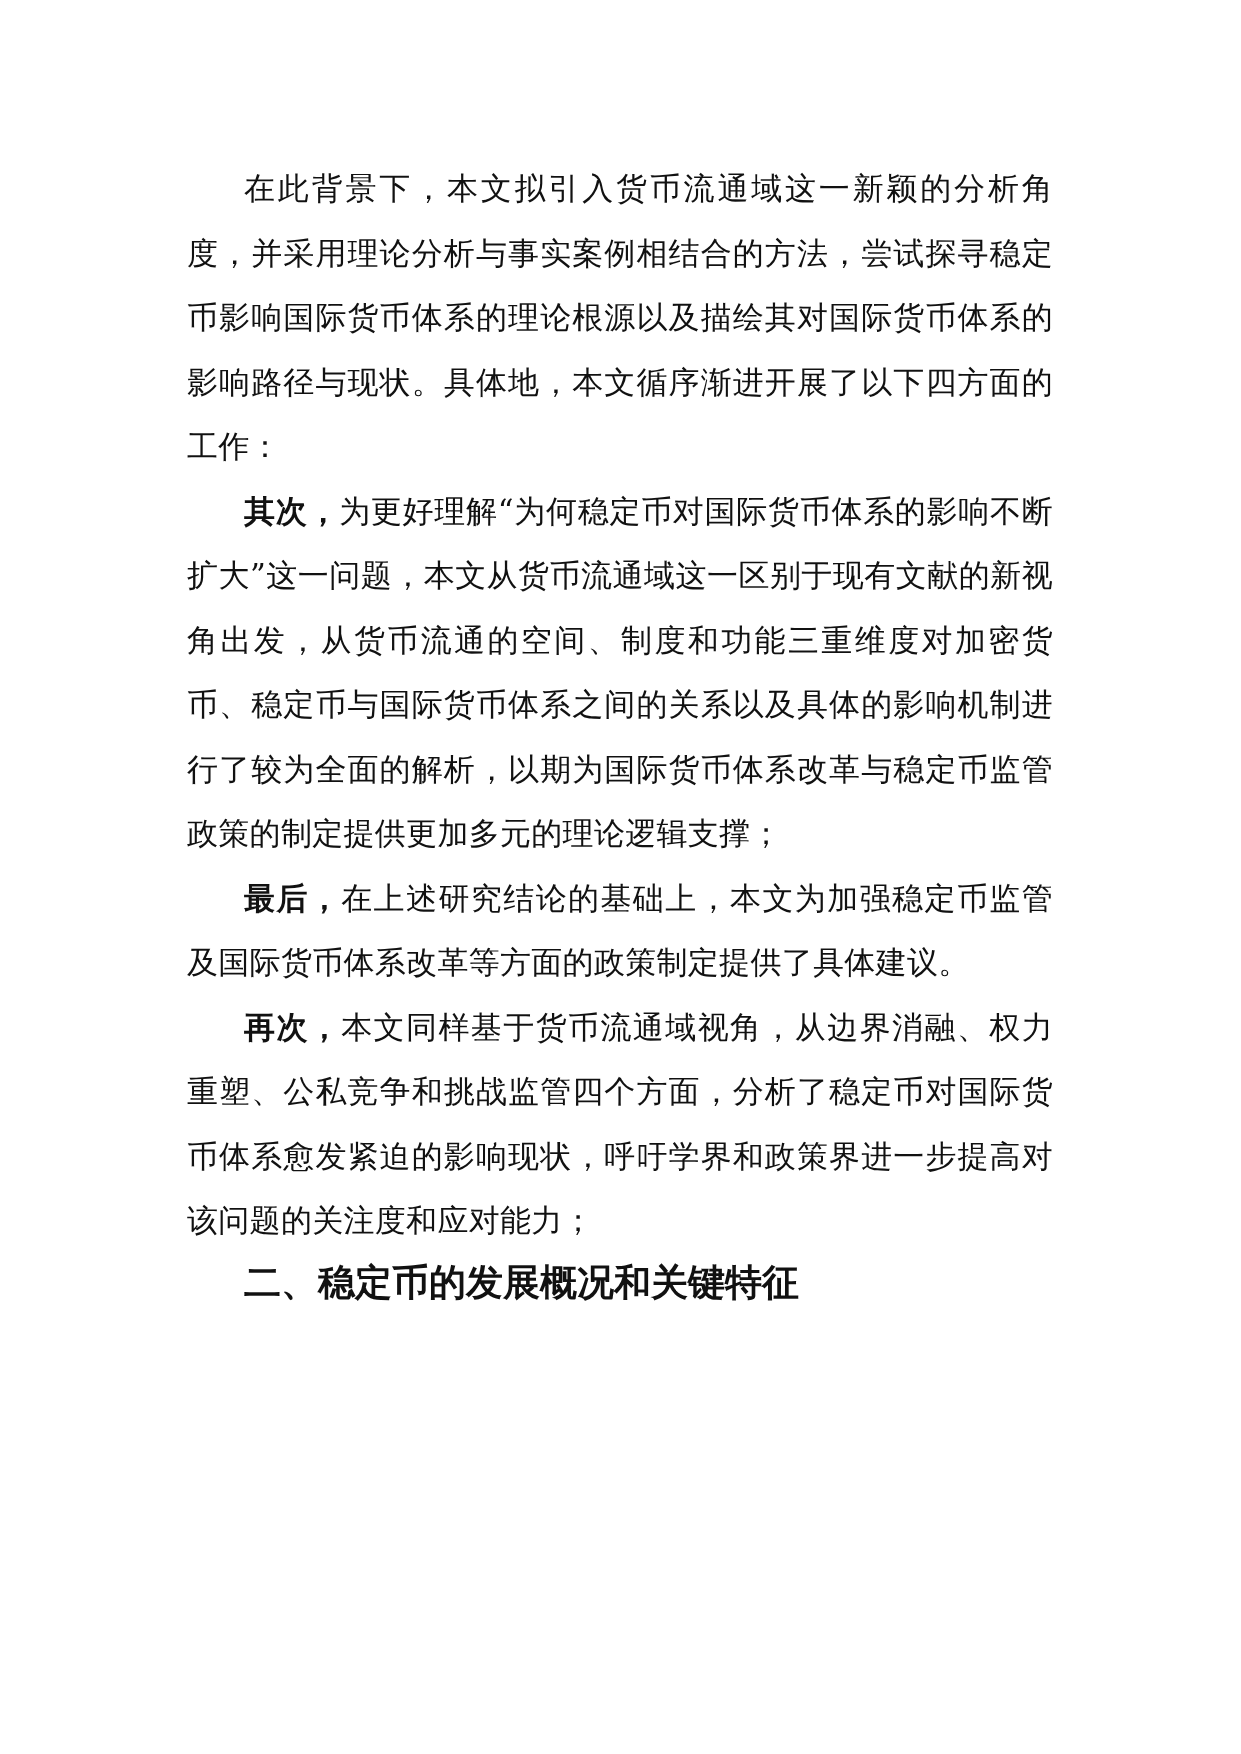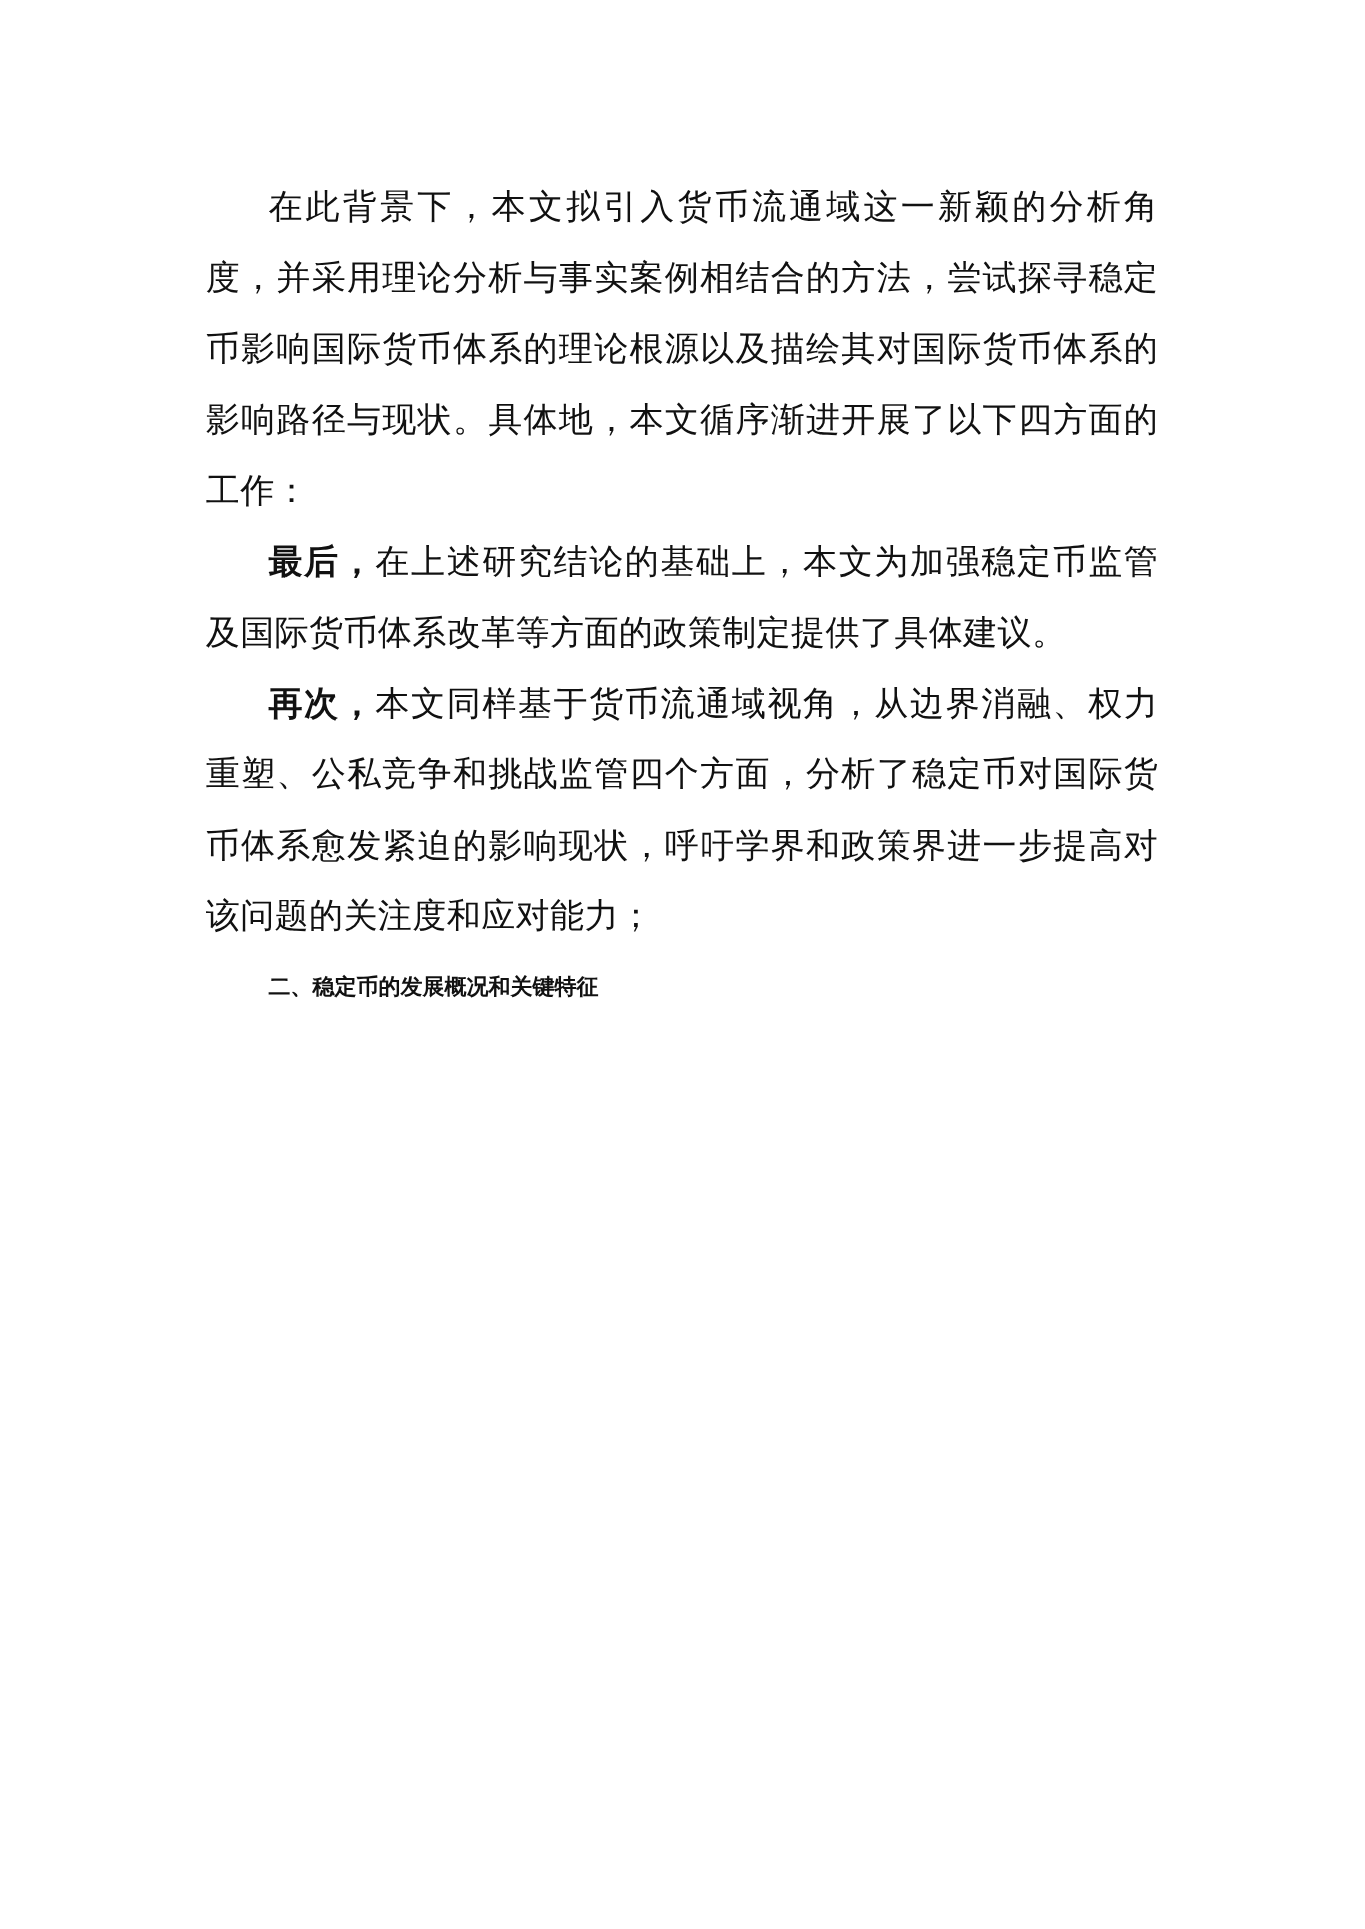--- a/index.html
+++ b/index.html
@@ -29,37 +29,40 @@
     text-justify: inter-character;
     text-indent: 57px;
     letter-spacing: 0.3px;
     word-break: break-all;
   }
   .para .lead {
     font-weight: bold;
   }
   .heading {
     margin: 0;
-    font-size: 20px;
+    font-size: 37px;
     line-height: 64.5px;
     font-weight: bold;
     text-indent: 57px;
-    font-family: Liberation Serif, serif;
+    font-family: Liberation Mono, monospace;
   }
 </style>
 </head>
 <body>
 
 <div class="page">
 
   <p class="para">
     <span class="lead"></span><span>在此背景下，本文拟引入货币流通域这一新颖的分析角度，并采用理论分析与事实案例相结合的方法，尝试探寻稳定币影响国际货币体系的理论根源以及描绘其对国际货币体系的影响路径与现状。具体地，本文循序渐进开展了以下四方面的工作：</span>
   </p>
 
 
+  <p class="para">
+    <span class="lead">其次，</span><span>为更好理解“为何稳定币对国际货币体系的影响不断扩大”这一问题，本文从货币流通域这一区别于现有文献的新视角出发，从货币流通的空间、制度和功能三重维度对加密货币、稳定币与国际货币体系之间的关系以及具体的影响机制进行了较为全面的解析，以期为国际货币体系改革与稳定币监管政策的制定提供更加多元的理论逻辑支撑；</span>
+  </p>
 
   <p class="para">
     <span class="lead">最后，</span><span>在上述研究结论的基础上，本文为加强稳定币监管及国际货币体系改革等方面的政策制定提供了具体建议。</span>
   </p>
 
   <p class="para">
     <span class="lead">再次，</span><span>本文同样基于货币流通域视角，从边界消融、权力重塑、公私竞争和挑战监管四个方面，分析了稳定币对国际货币体系愈发紧迫的影响现状，呼吁学界和政策界进一步提高对该问题的关注度和应对能力；</span>
   </p>
 
   <h2 class="heading">二、稳定币的发展概况和关键特征</h2>

